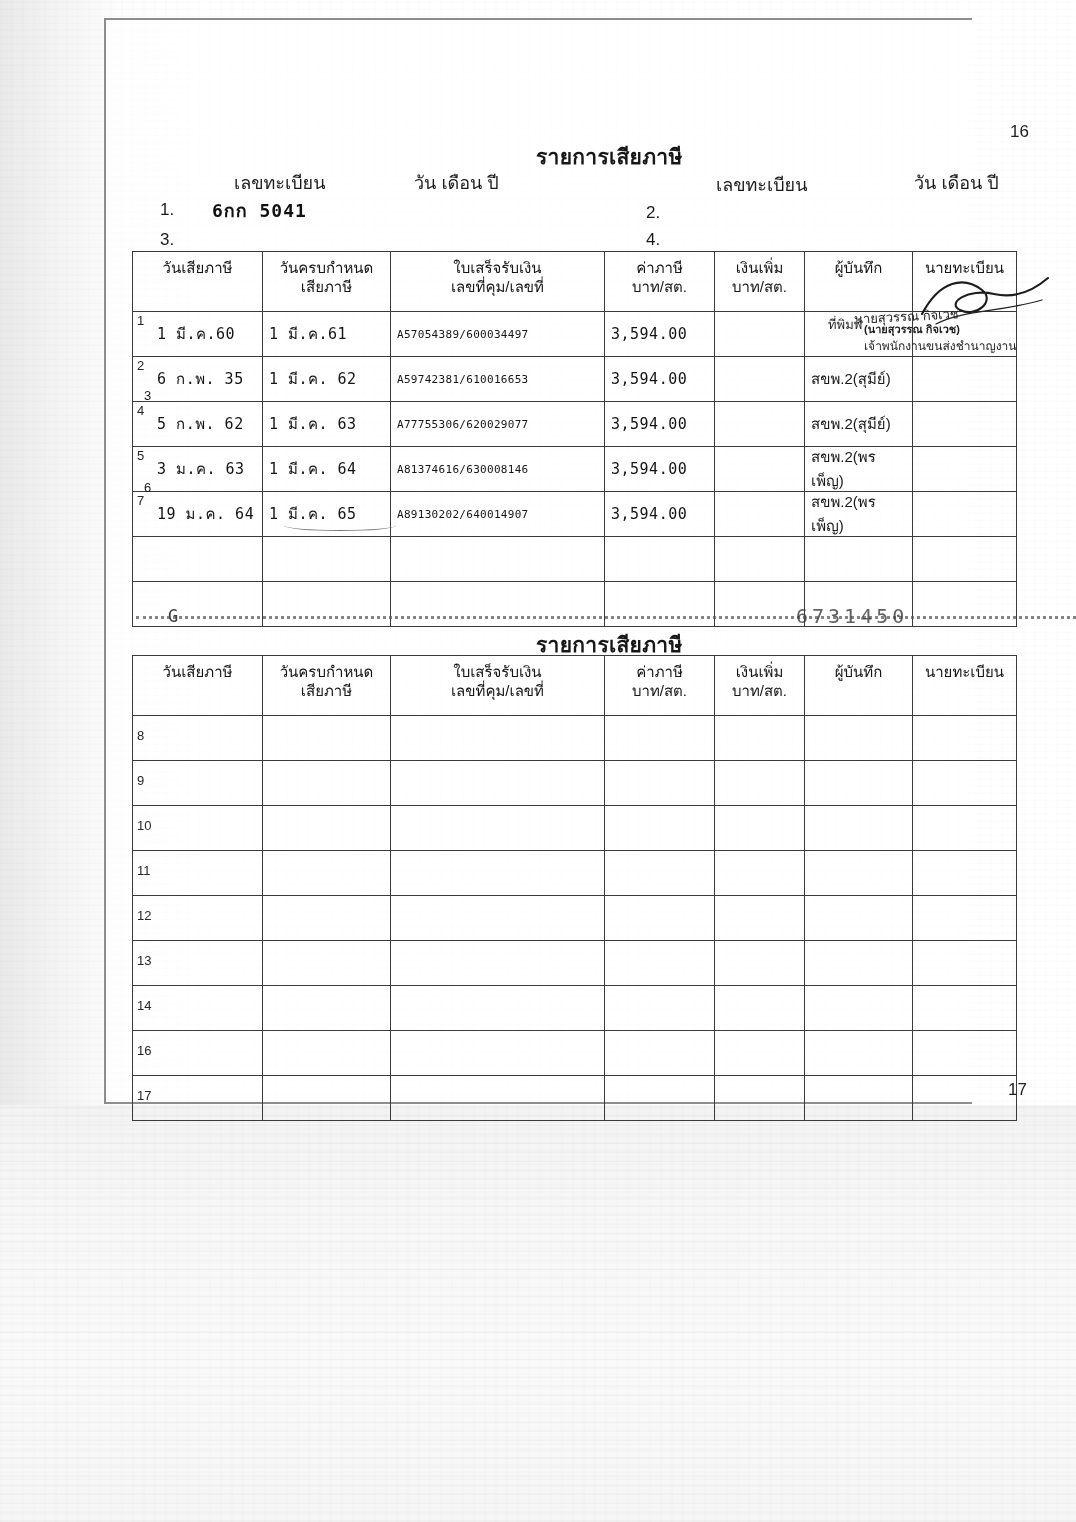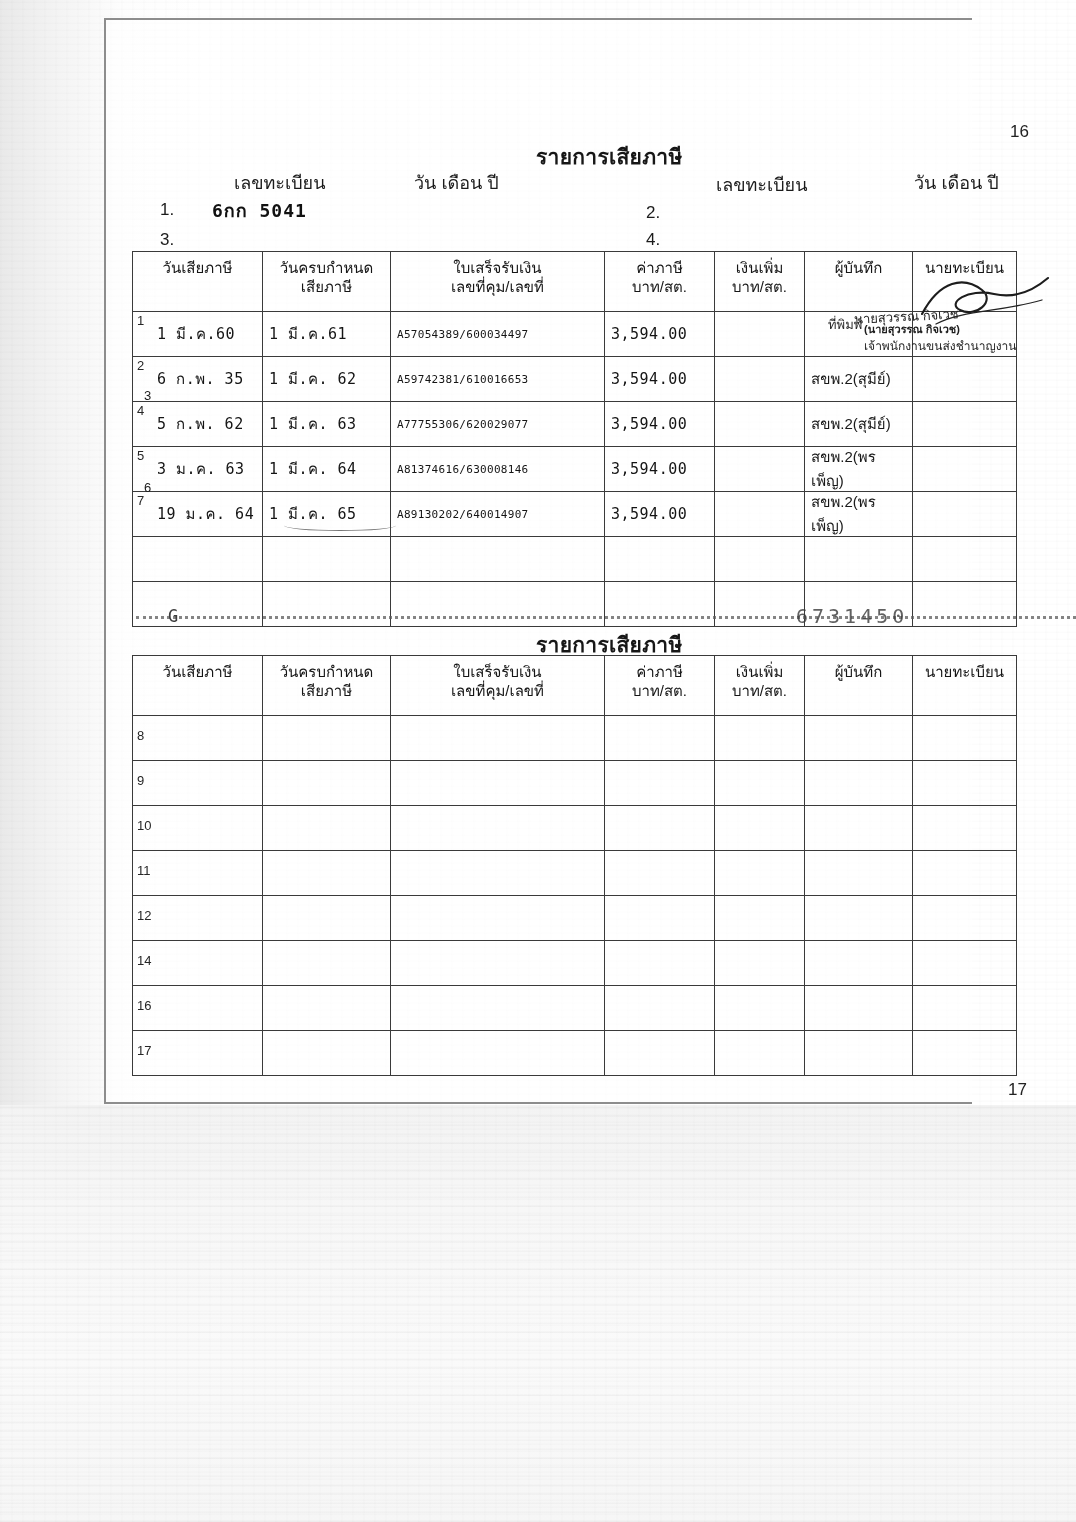--- a/index.html
+++ b/index.html
@@ -639,20 +639,33 @@
         <td></td>
           <td></td>
         <td></td>
           <td></td>
         <td></td>
           <td></td>
       </tr>
       <tr class="blank-row">
         <td>
             <div class="cell-in">
+              <span class="row-idx" style="left:-2px; top:12px;">13</span>
+            </div>
+          </td>
+        <td></td>
+          <td></td>
+        <td></td>
+          <td></td>
+        <td></td>
+          <td></td>
+      </tr>
+      <tr class="blank-row">
+        <td>
+            <div class="cell-in">
               <span class="row-idx" style="left:-2px; top:12px;">14</span>
             </div>
           </td>
         <td></td>
           <td></td>
         <td></td>
           <td></td>
         <td></td>
           <td></td>
       </tr>

